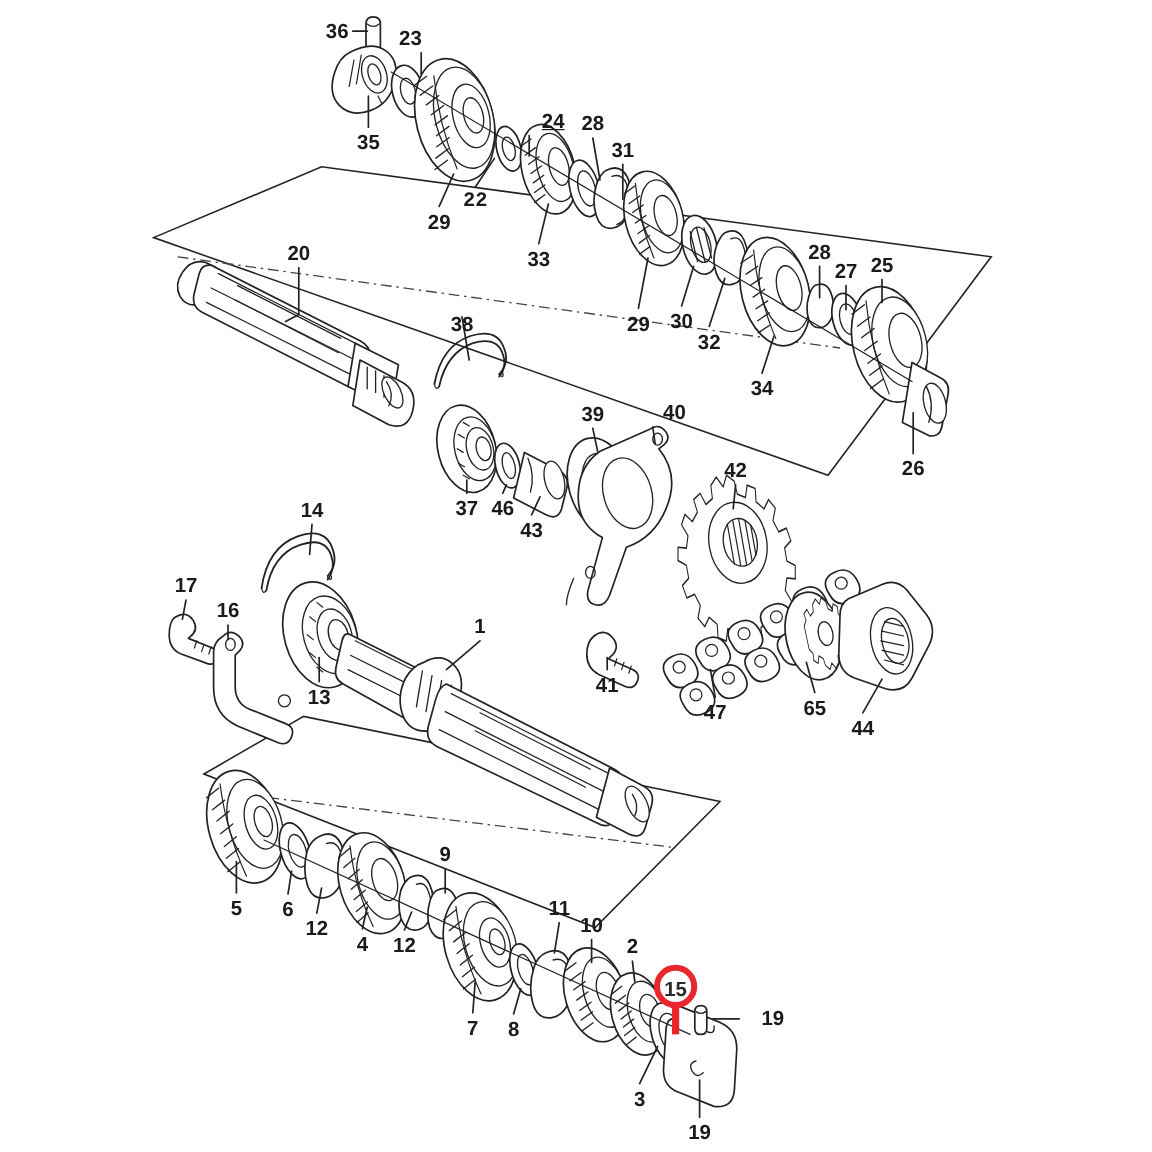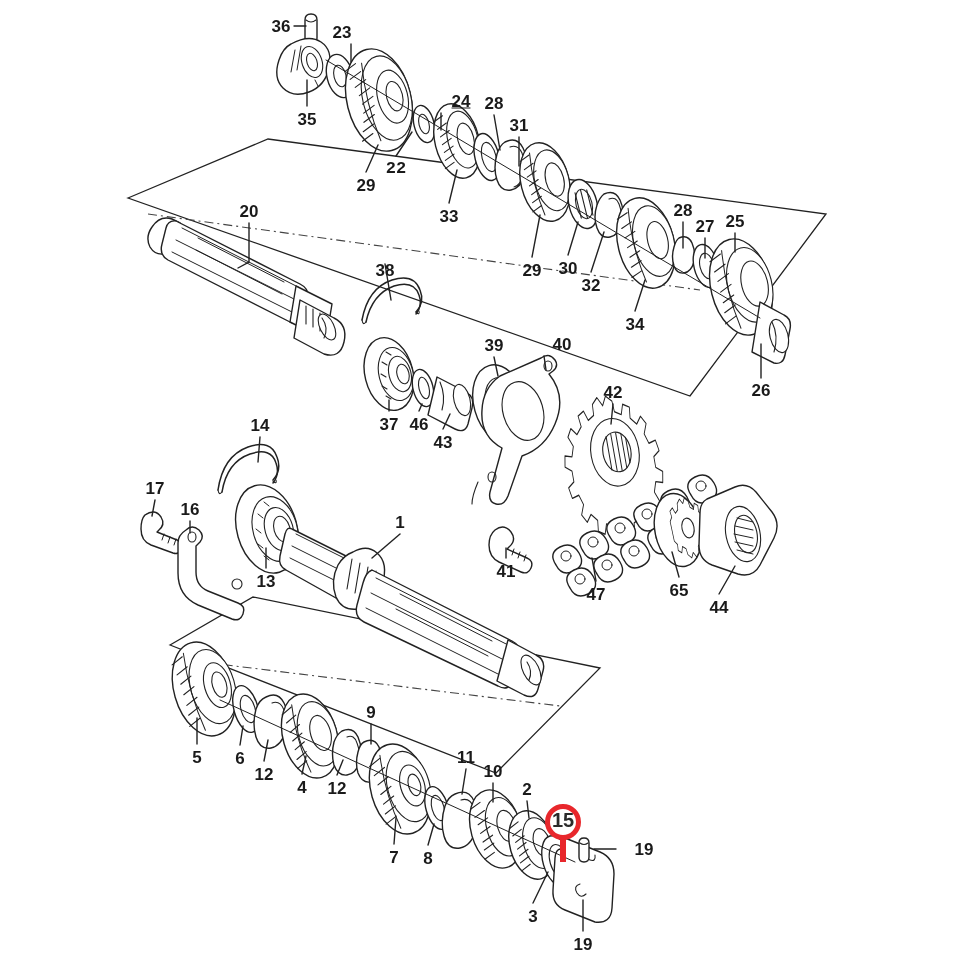--- a/index.html
+++ b/index.html
@@ -27,23 +27,23 @@
     user-select:none;
   }
   .hl-badge{
     position:absolute;
     transform:translate(-50%,-50%);
     width:36px;height:36px;
     border-radius:50%;
     border:5px solid #e8272c;
     background:#ffffff;
     box-sizing:border-box;
-    display:flex;align-items:flex-start;justify-content:center;
+    display:flex;align-items:flex-end;justify-content:center;
     font-family:"Liberation Sans", sans-serif;
-    font-size:20px;font-weight:bold;color:#2b2b2b;
+    font-size:17px;font-weight:bold;color:#2b2b2b;
     z-index:30;
   }
   .hl-stem{
     position:absolute;
     width:6px;
     background:#e8272c;
     transform:translateX(-50%);
     z-index:29;
   }
 </style>

